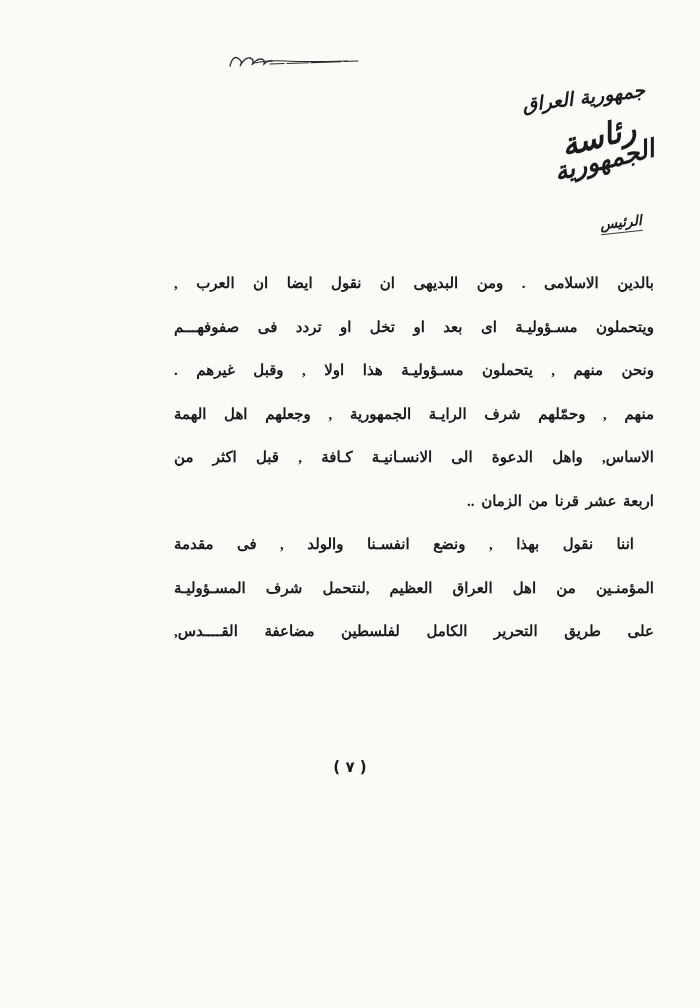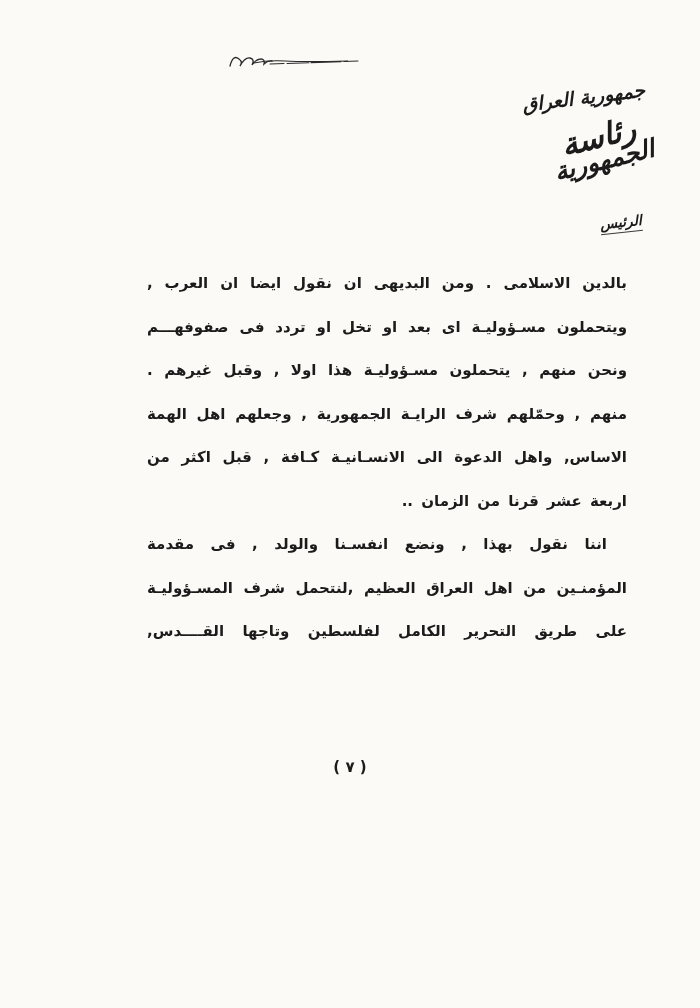--- a/index.html
+++ b/index.html
@@ -63,23 +63,24 @@
     transform: rotate(-6deg);
     border-bottom: 1px solid #3a3a3a;
     padding-bottom: 2px;
     white-space: nowrap;
   }
 
   
   .body-text {
     position: absolute;
     top: 262px;
-    right: 73px;
+    right: 46px;
     width: 480px;
     direction: rtl;
+    font-family: Liberation Serif, serif;
   }
   .line {
     font-size: 15px;
     font-weight: bold;
     line-height: 43.5px;
     text-align: justify;
     text-align-last: justify;
     word-spacing: 3px;
     white-space: nowrap;
     overflow: hidden;
@@ -121,16 +122,16 @@
 
 <div class="body-text">
   <div class="line">بالدين الاسلامى . ومن البديهى ان نقول ايضا ان العرب ,</div>
   <div class="line">ويتحملون مسـؤوليـة اى بعد او تخل او تردد فى صفوفهـــم</div>
   <div class="line">ونحن منهم , يتحملون مسـؤوليـة هذا اولا , وقبل غيرهم .</div>
   <div class="line">منهم , وحمّلهم شرف الرايـة الجمهورية , وجعلهم اهل الهمة</div>
   <div class="line">الاساس, واهل الدعوة الى الانسـانيـة كـافة , قبل اكثر من</div>
   <div class="line short">اربعة عشر قرنا من الزمان ..</div>
   <div class="line indent">اننا نقول بهذا , ونضع انفسـنا والولد , فى مقدمة</div>
   <div class="line">المؤمنـين من اهل العراق العظيم ,لنتحمل شرف المسـؤوليـة</div>
-  <div class="line">على طريق التحرير الكامل لفلسطين وتاجها القــــدس,</div>
+  <div class="line">على طريق التحرير الكامل لفلسطين مضاعفة القــــدس,</div>
 </div>
 
 <div class="page-num">( ٧ )</div>
 
 </body></html>

